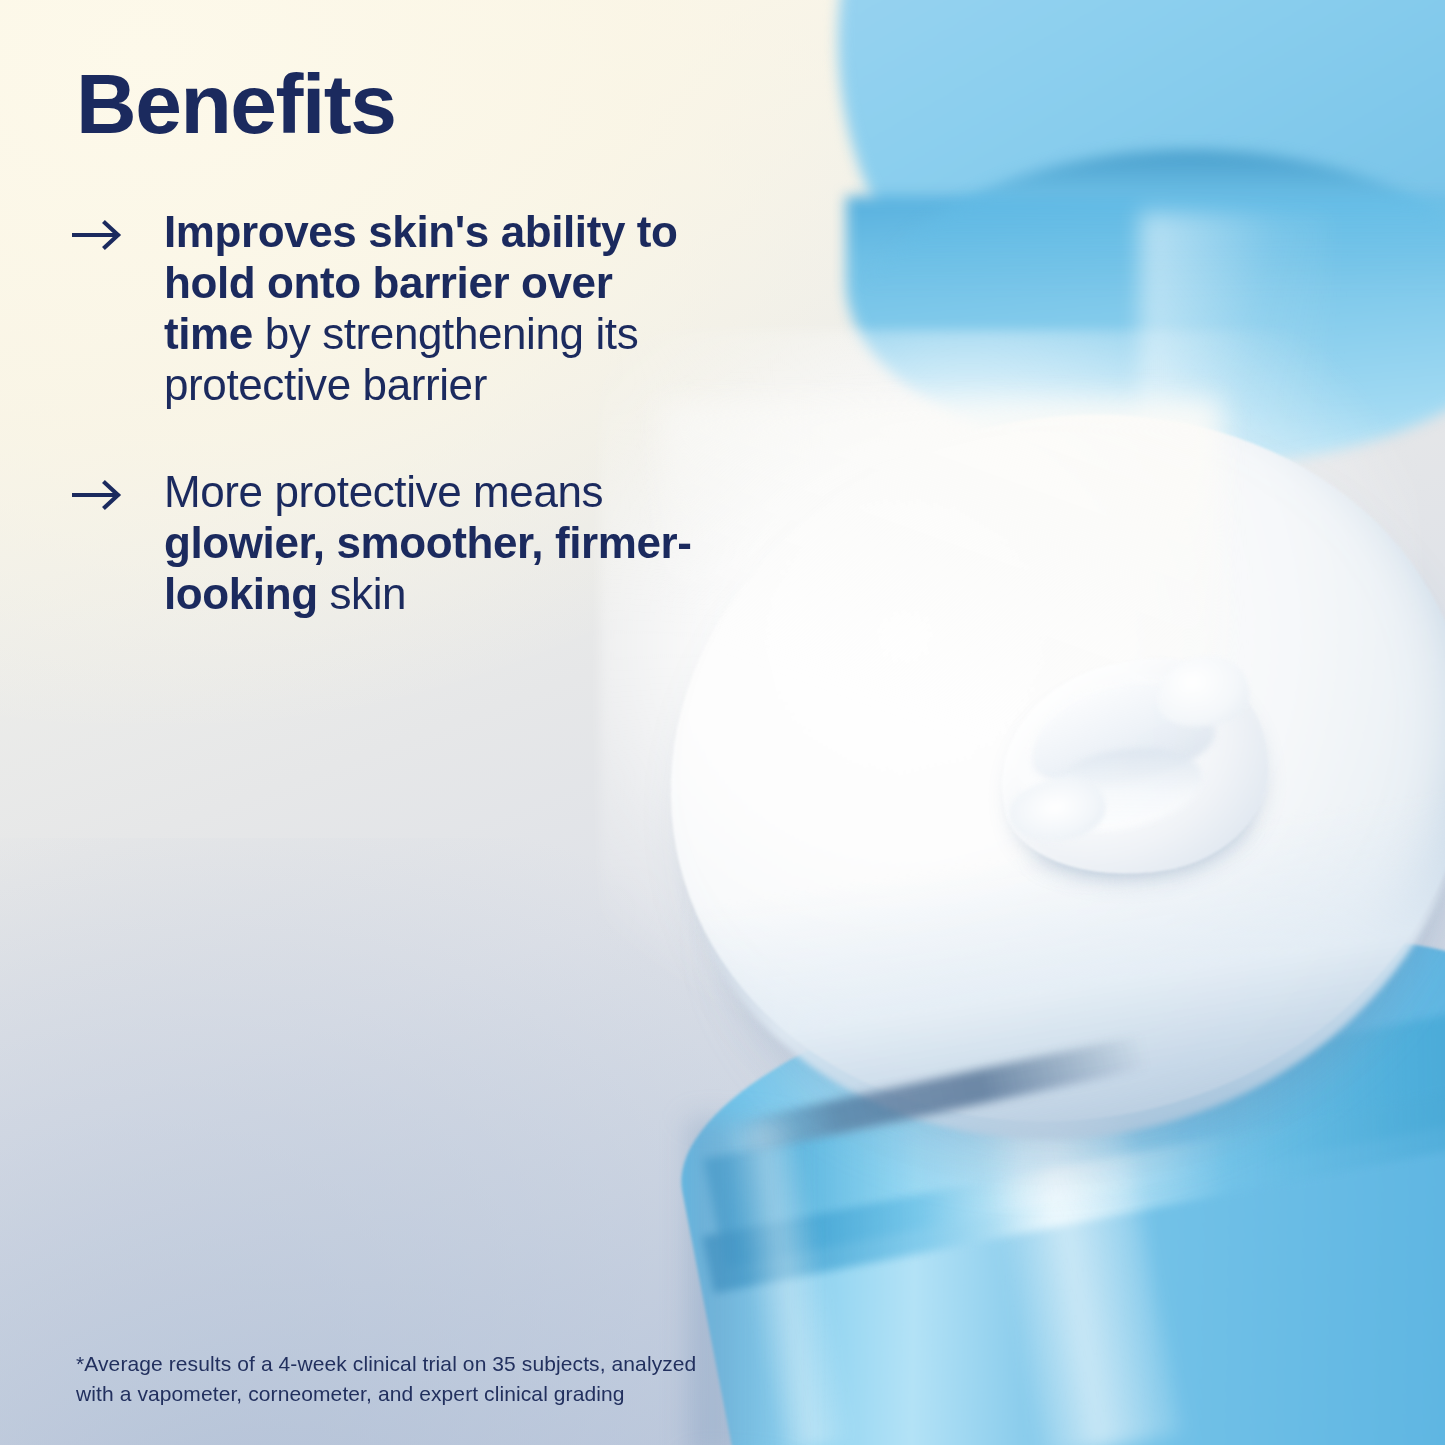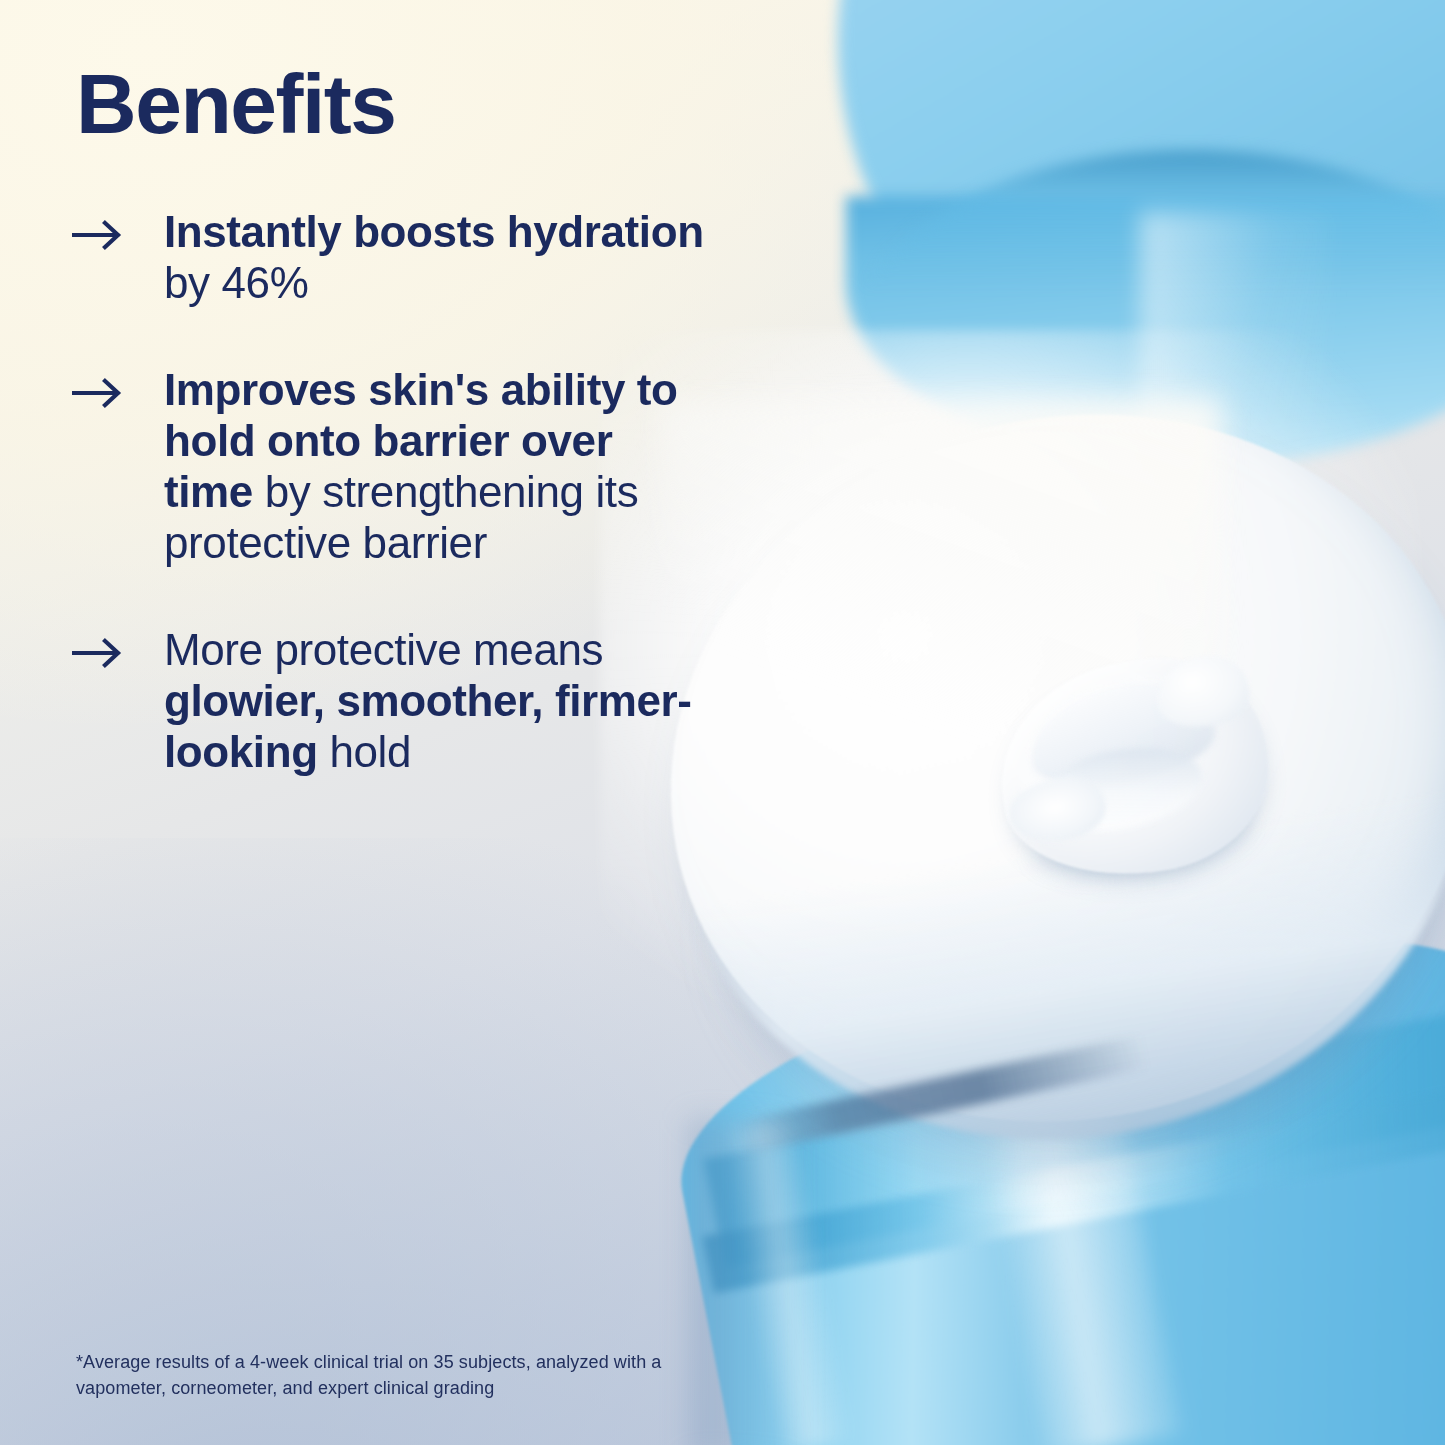--- a/index.html
+++ b/index.html
@@ -438,21 +438,21 @@
     letter-spacing: -0.4px;
   }
   .benefit-text b { font-weight: bold; }
   .benefit-text .reg { font-weight: normal; }
 
   .footnote {
     position: absolute;
     left: 76px;
     top: 1349px;
     width: 650px;
-    font-size: 18px;
+    font-size: 21px;
     line-height: 1.45;
     color: #22305e;
     letter-spacing: 0.1px;
   }
 </style>
 </head>
 <body>
 
 <div class="canvas">
 
@@ -490,48 +490,39 @@
       <div class="dollop-tail"></div>
     </div>
   </div>
 
   <div class="content">
 
     <div class="page-title">Benefits</div>
 
     <div class="benefit-list">
 
-      <div class="benefit">
-        <div class="arrow">
-          <svg width="52" height="30" viewBox="0 0 52 30" aria-hidden="true">
-            <path d="M2 15 H45" stroke="#1b2a5e" stroke-width="4.2" stroke-linecap="square" fill="none"></path>
-            <path d="M33 3 L46 15 L33 27" stroke="#1b2a5e" stroke-width="4.2" fill="none" stroke-linecap="square" stroke-linejoin="miter"></path>
-          </svg>
-        </div>
-        <div class="benefit-text"><b>Instantly boosts hydration</b><span class="reg"> by 46%</span></div>
-      </div>
 
       <div class="benefit">
         <div class="arrow">
           <svg width="52" height="30" viewBox="0 0 52 30" aria-hidden="true">
             <path d="M2 15 H45" stroke="#1b2a5e" stroke-width="4.2" stroke-linecap="square" fill="none"></path>
             <path d="M33 3 L46 15 L33 27" stroke="#1b2a5e" stroke-width="4.2" fill="none" stroke-linecap="square" stroke-linejoin="miter"></path>
           </svg>
         </div>
         <div class="benefit-text"><b>Improves skin's ability to hold onto barrier over time</b><span class="reg"> by strengthening its protective barrier</span></div>
       </div>
 
       <div class="benefit">
         <div class="arrow">
           <svg width="52" height="30" viewBox="0 0 52 30" aria-hidden="true">
             <path d="M2 15 H45" stroke="#1b2a5e" stroke-width="4.2" stroke-linecap="square" fill="none"></path>
             <path d="M33 3 L46 15 L33 27" stroke="#1b2a5e" stroke-width="4.2" fill="none" stroke-linecap="square" stroke-linejoin="miter"></path>
           </svg>
         </div>
-        <div class="benefit-text"><span class="reg">More protective means </span><b>glowier, smoother, firmer-looking</b><span class="reg"> hold</span></div>
+        <div class="benefit-text"><span class="reg">More protective means </span><b>glowier, smoother, firmer-looking</b><span class="reg"> skin</span></div>
       </div>
 
     </div>
 
     <div class="footnote">*Average results of a 4-week clinical trial on 35 subjects, analyzed with a vapometer, corneometer, and expert clinical grading</div>
   </div>
 
 </div>
 
 </body></html>

